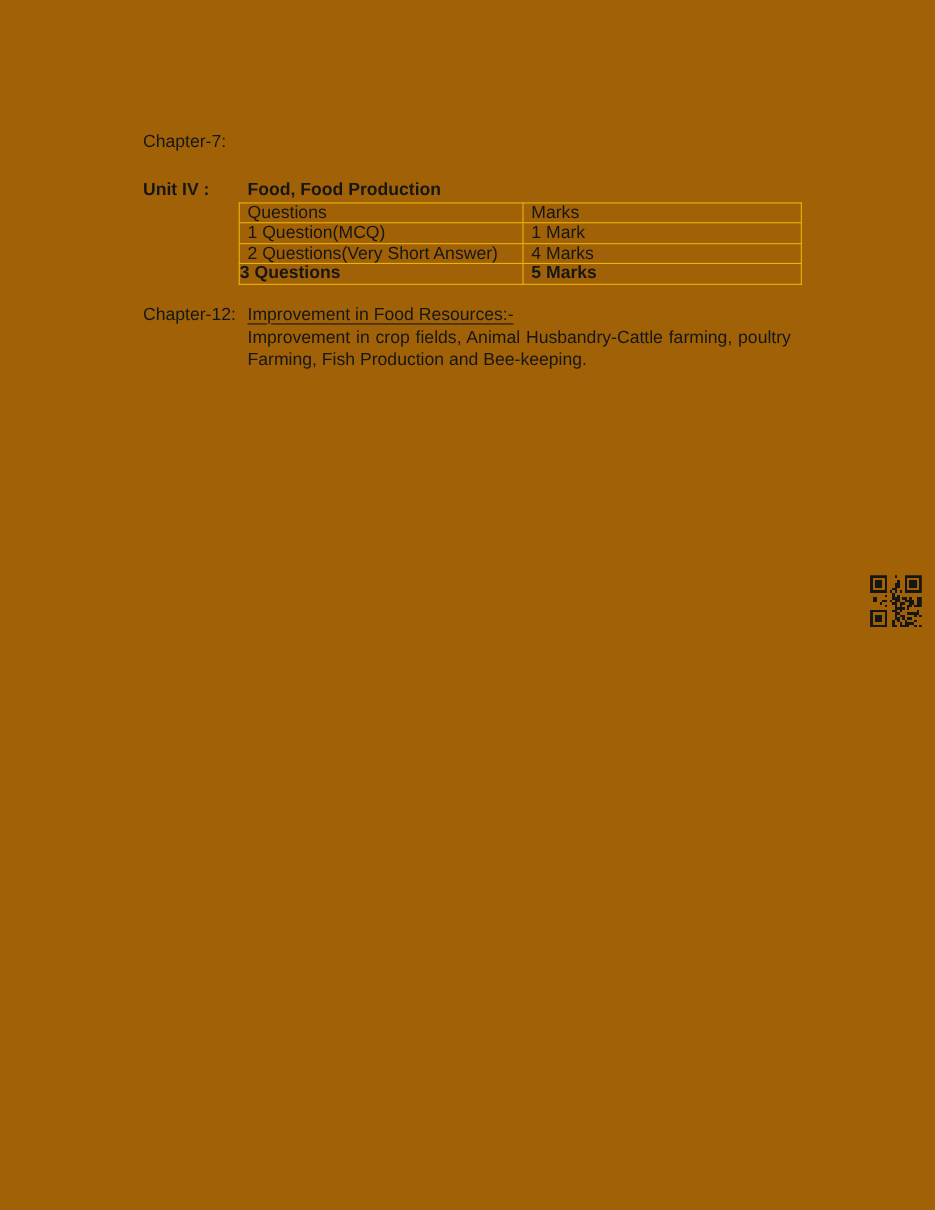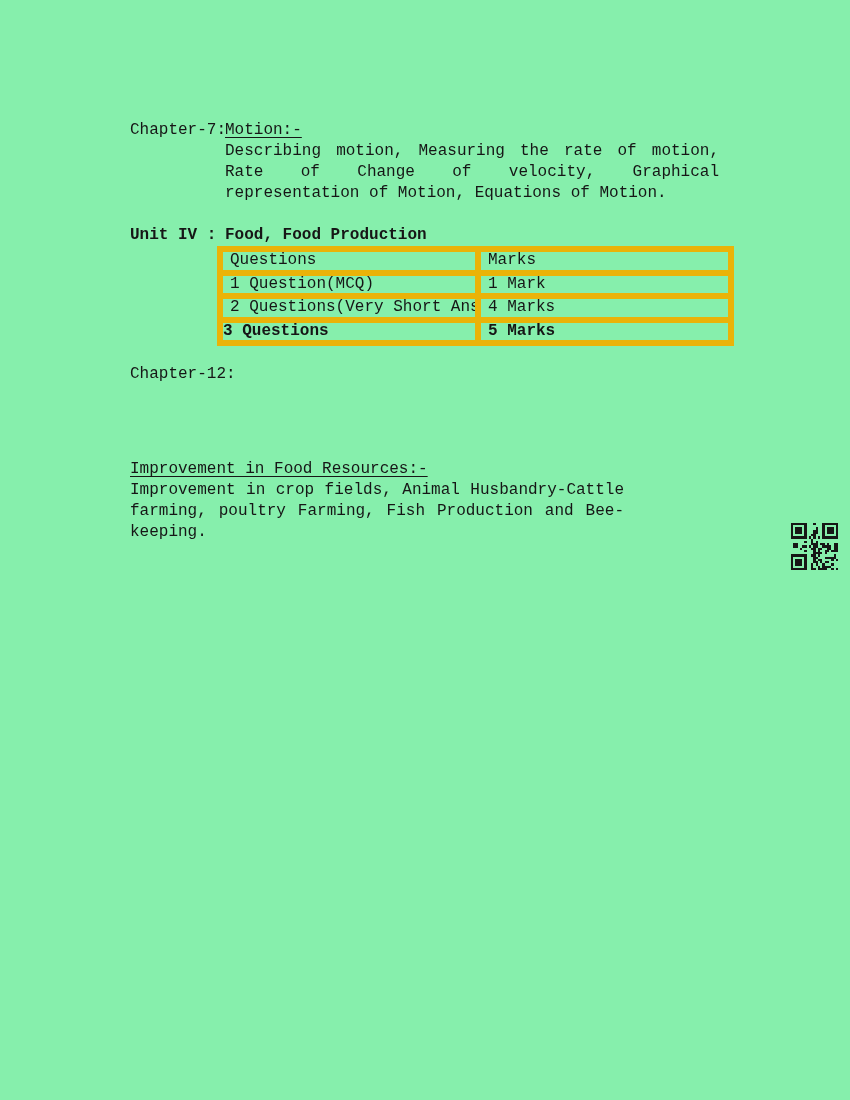--- a/index.html
+++ b/index.html
@@ -4,21 +4,21 @@
 <style>
   html,body{margin:0;padding:0;}
   body{
     width:850px;height:1100px;
     background:#ffffff;
     font-family:"Liberation Sans", sans-serif;
     color:#161616;
     position:relative;
     overflow:hidden;
   }
-  .page{position:absolute;inset:0;background:#86efac;font-family:Liberation Mono, monospace;}
+  .page{position:absolute;inset:0;background:#a16207;}
 
   .doc{
     position:absolute;
     left:130px;top:120px;width:589px;
     font-size:16px;line-height:20.85px;
   }
   .entry{display:flex;}
   .entry .ch-label{flex:0 0 95px;width:95px;white-space:nowrap;}
   .entry .ch-content{width:494px;}
   .ch-title{
@@ -31,57 +31,53 @@
   .unit-heading{display:flex;font-weight:bold;margin-top:22px;}
   .unit-heading .unit-label{flex:0 0 95px;width:95px;white-space:nowrap;}
 
   table.marks-table{
     border-collapse:collapse;
     margin-left:87px;           
     width:511px;
     table-layout:fixed;
   }
   table.marks-table td{
-    border:6px solid #eab308;
+    border:1px solid #eab308;
     font-size:16px;
     line-height:17.5px;
     height:17.5px;
     padding:0 0 0 7px;
     vertical-align:middle;
     overflow:hidden;
     white-space:nowrap;
     margin-left:25px;
   }
   table.marks-table col.c1{width:258px;}
   table.marks-table col.c2{width:253px;}
   table.marks-table tr.total-row td{font-weight:bold;}
   table.marks-table tr.total-row td.centered{padding-left:0;}
 
-  .entry.ch12{margin-top:18px;flex-direction:column;}
+  .entry.ch12{margin-top:18px;}
 
   .qr{
     position:absolute;
     left:791px;top:523px;
     width:47px;height:47px;
   }
   .qr svg{display:block;width:47px;height:47px;shape-rendering:crispEdges;}
 </style>
 </head>
 <body>
 
 <div class="page">
 
   <div class="doc">
 
     <div class="entry">
       <div class="ch-label">Chapter-7:</div>
-      <div class="ch-content">
-        <div class="ch-title">Motion:-</div>
-        <div class="ch-body">Describing motion, Measuring the rate of motion, Rate of Change of velocity, Graphical representation of Motion, Equations of Motion.</div>
-      </div>
     </div>
 
 
 
 
 
     <div class="unit-heading">
       <div class="unit-label">Unit IV :</div>
       <div class="unit-title">Food, Food Production</div>
     </div>

